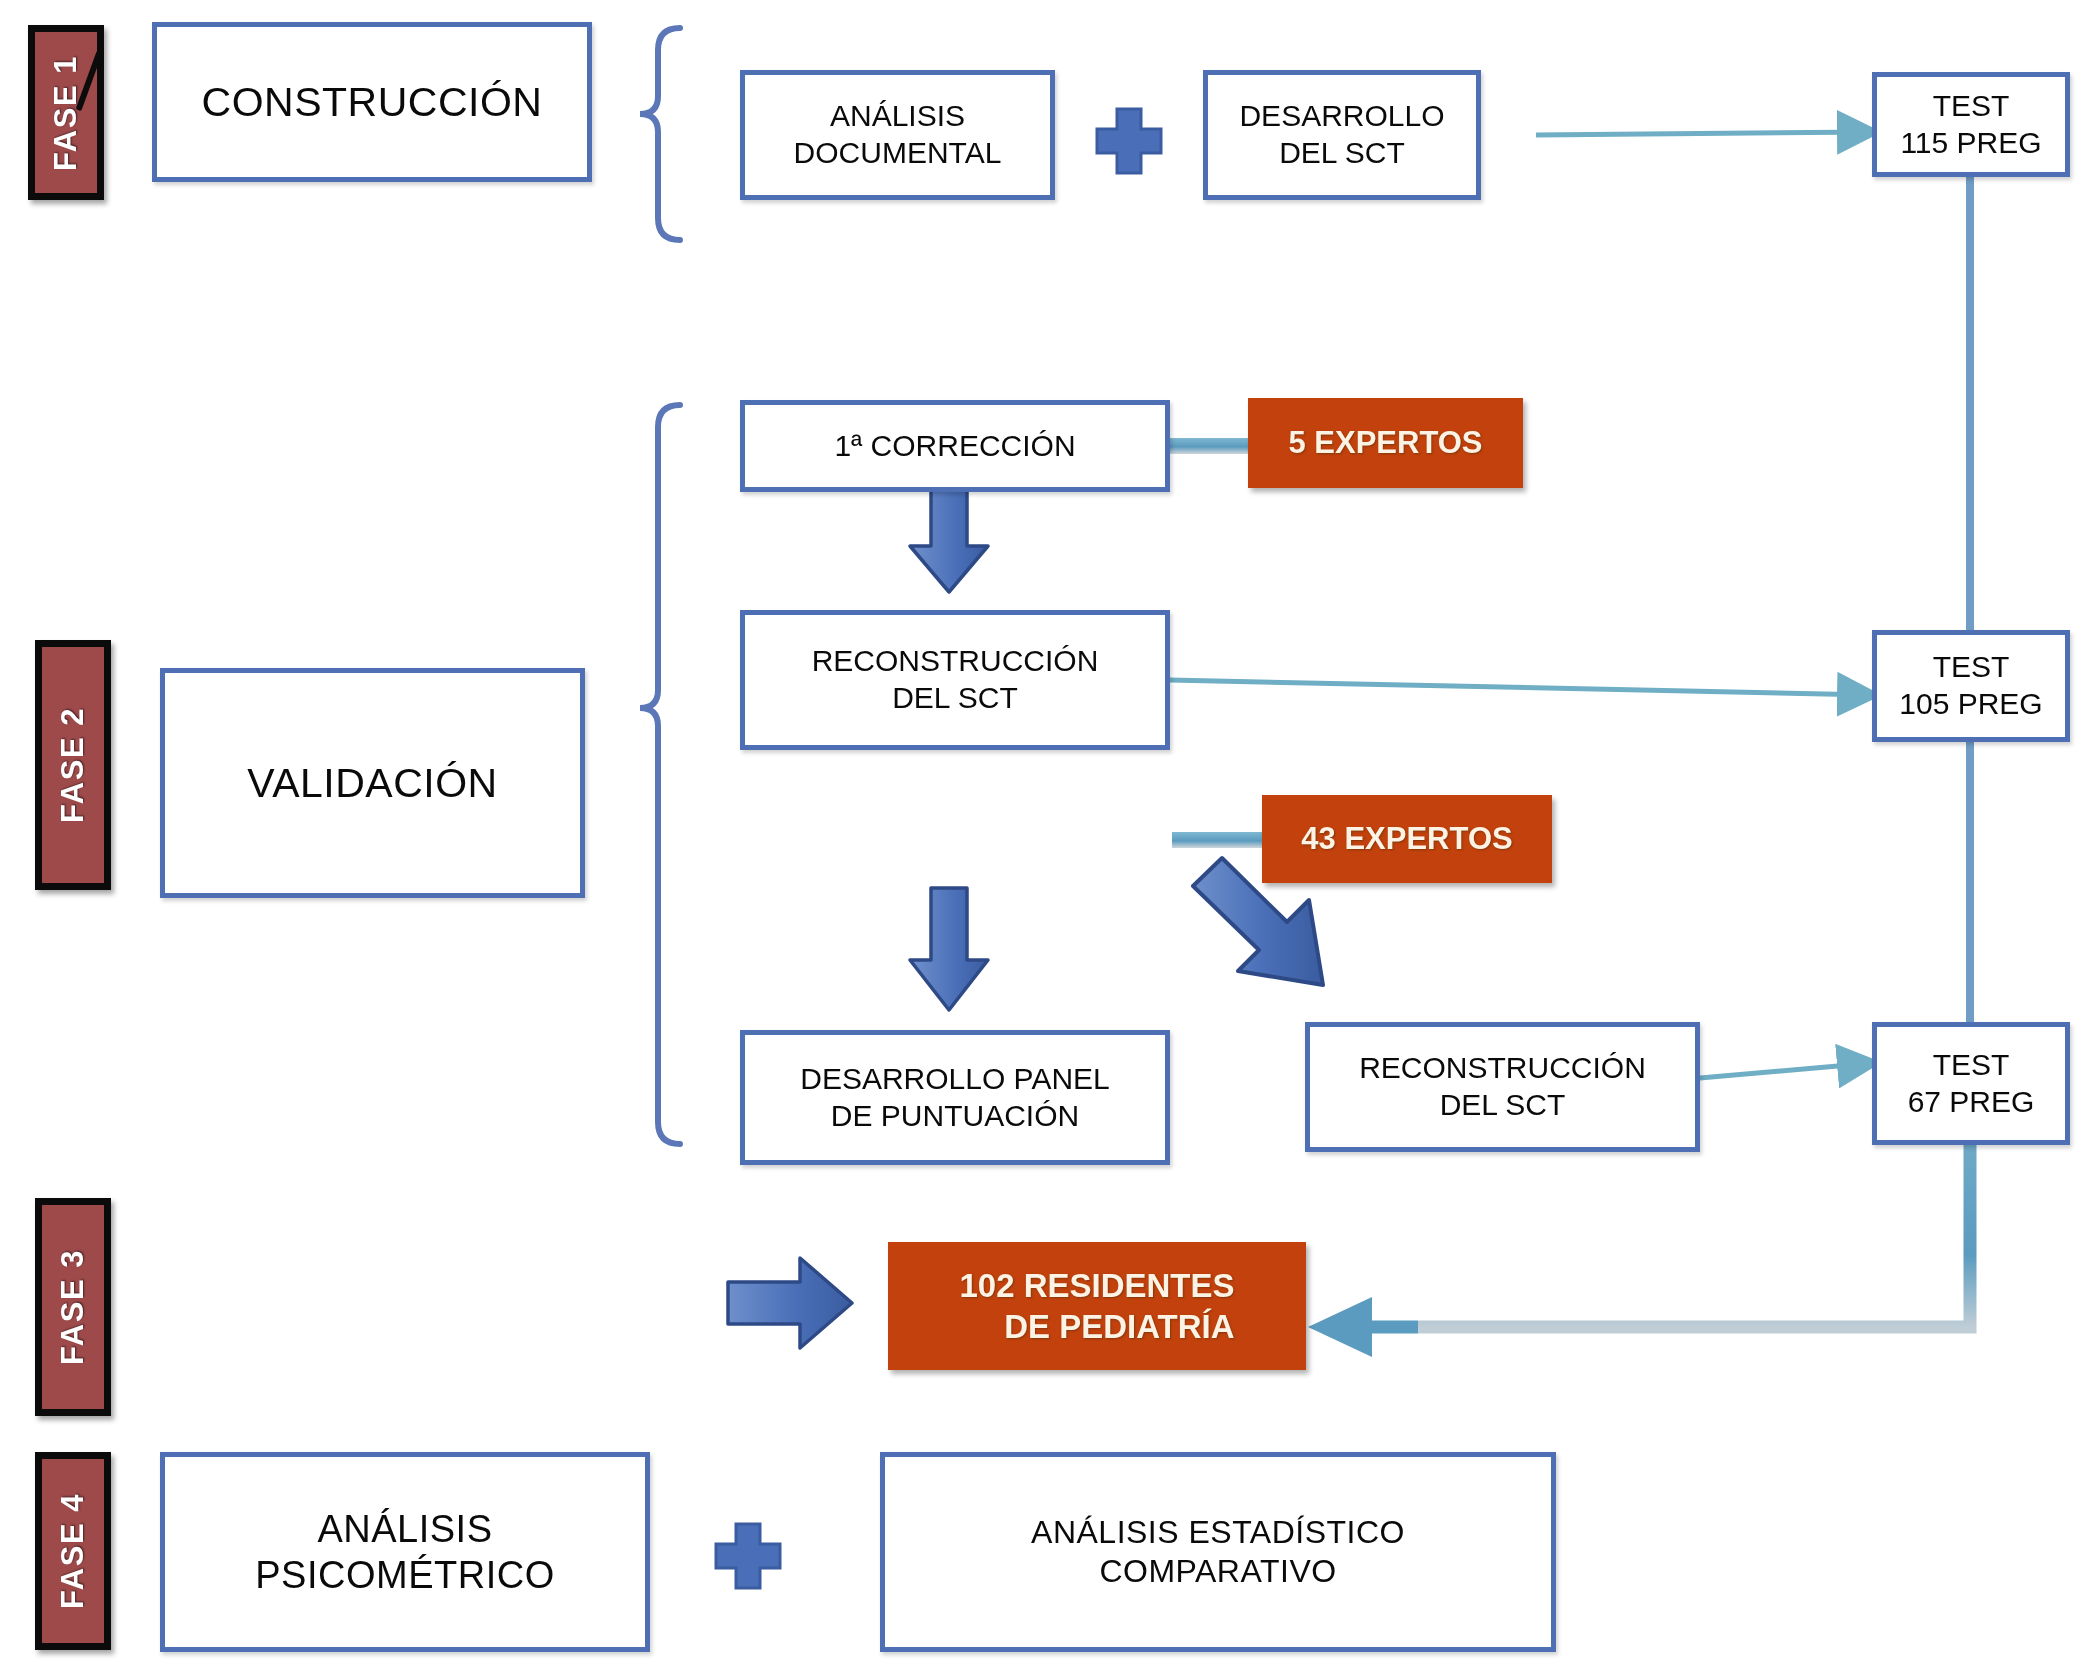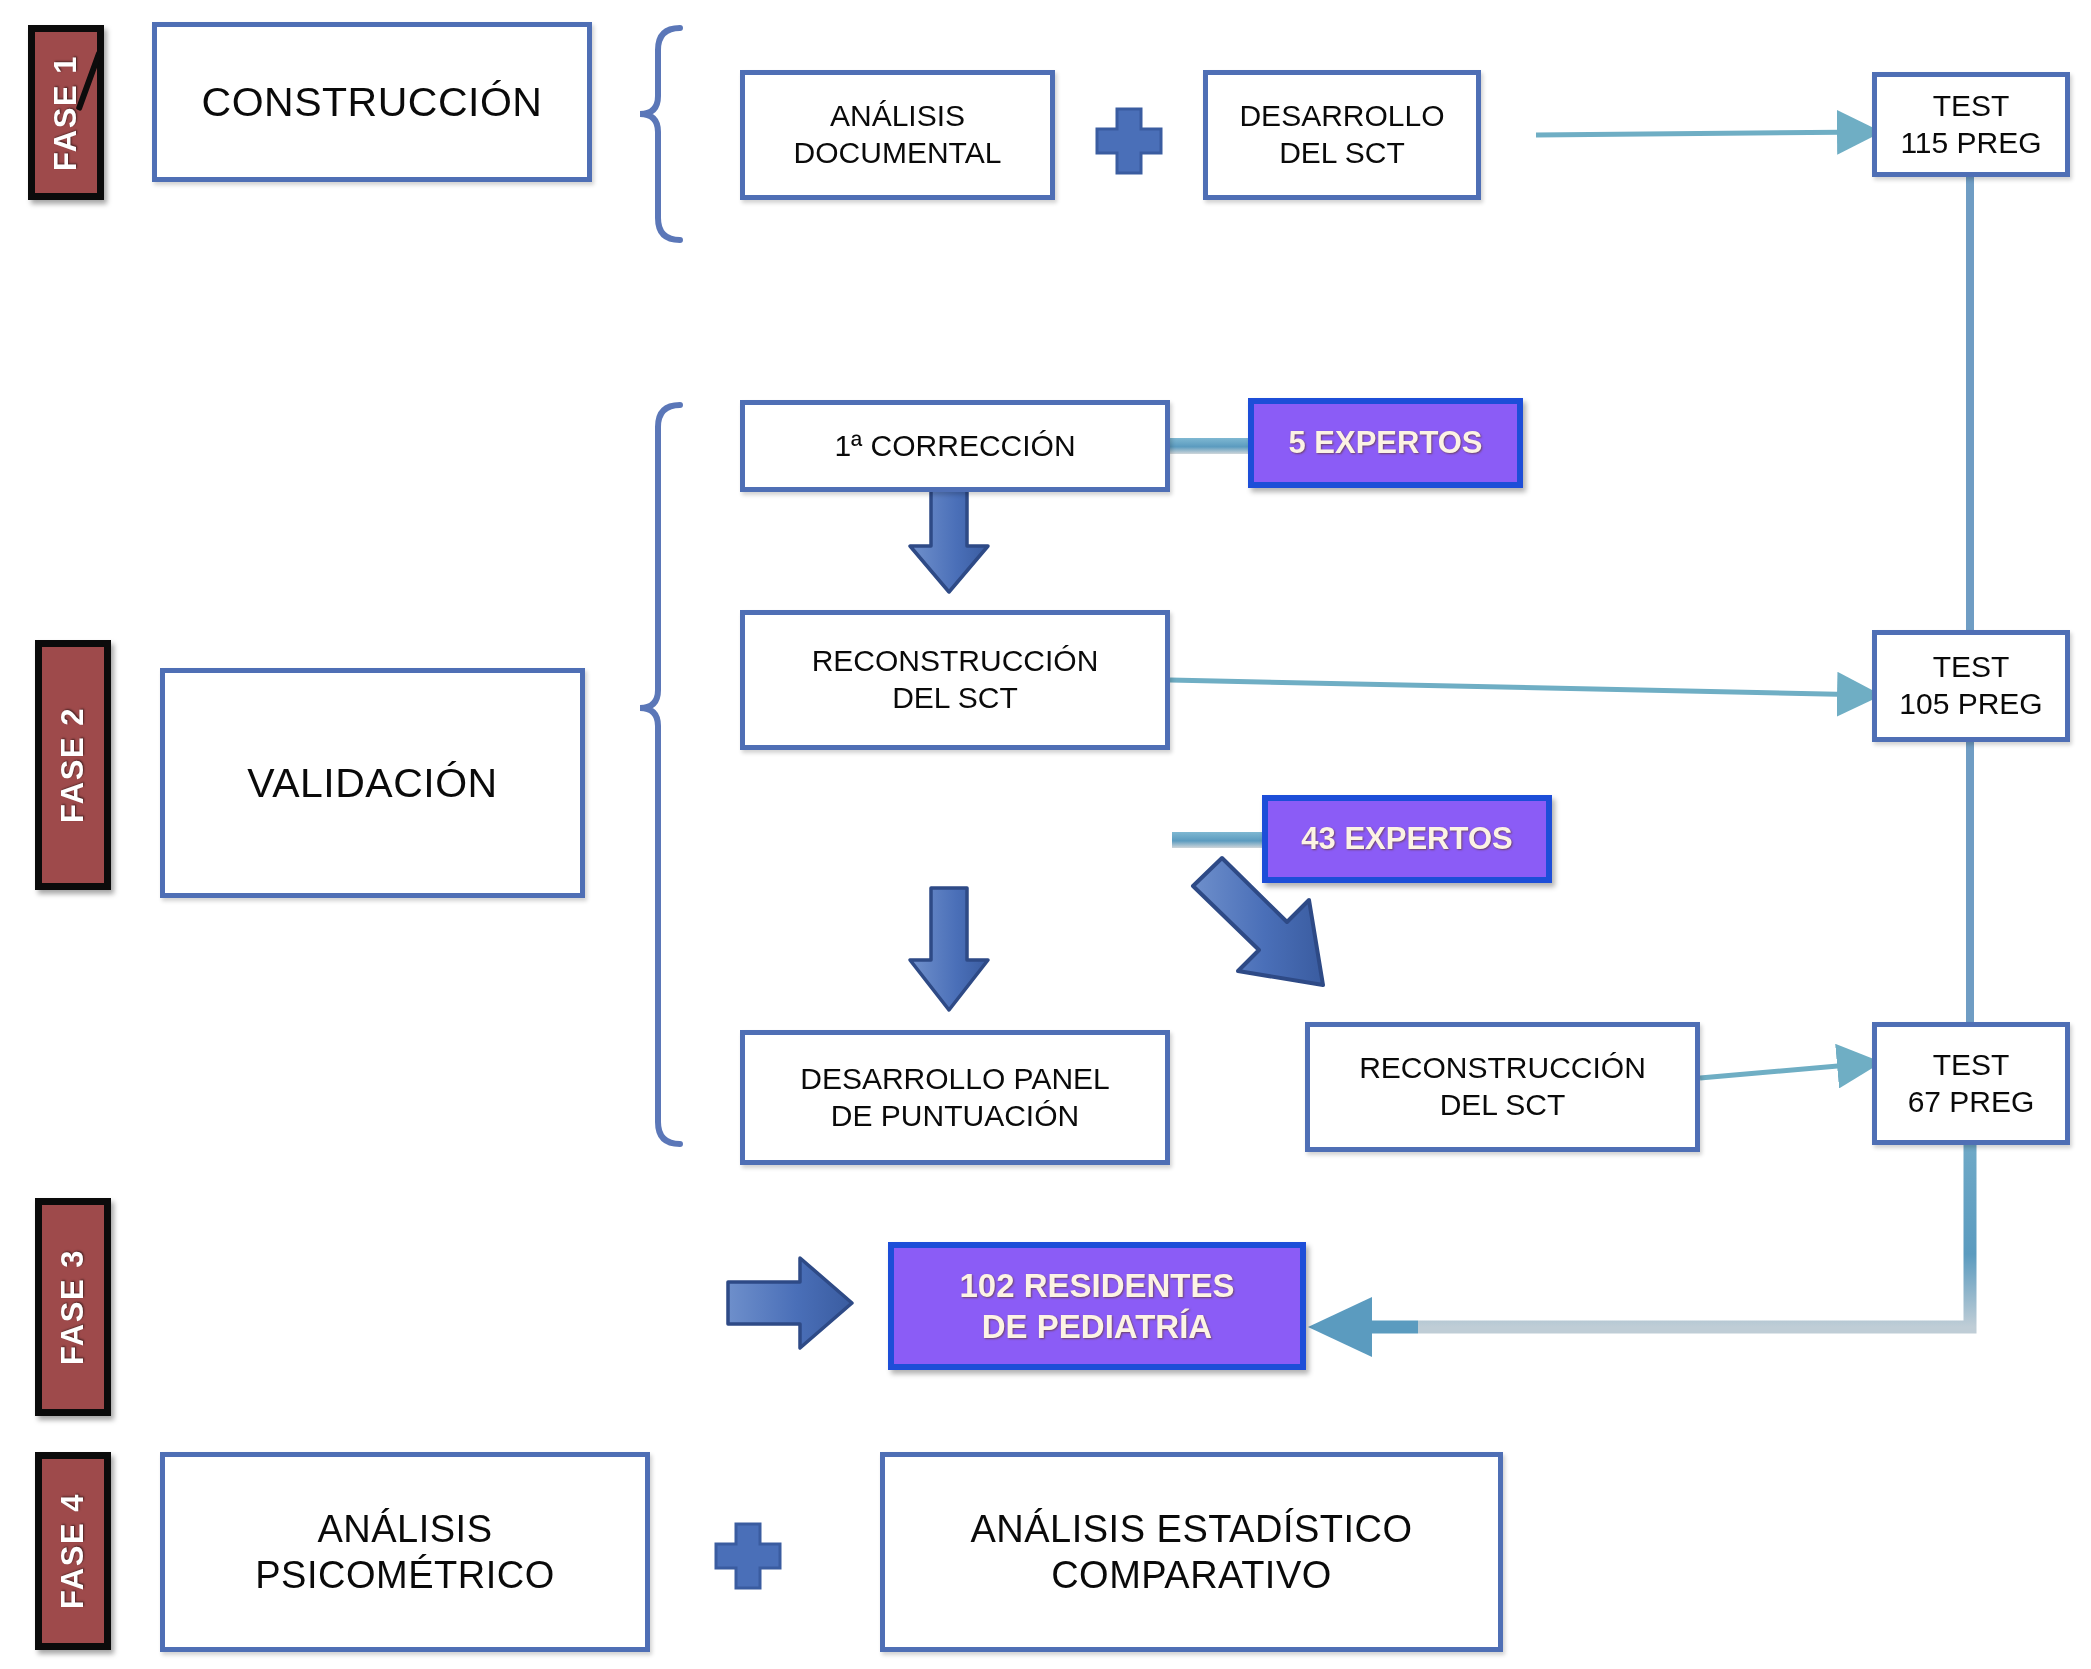--- a/index.html
+++ b/index.html
@@ -59,27 +59,27 @@
     font-weight: normal;
     line-height: 1.22;
     box-shadow: 2px 3px 4px rgba(0,0,0,0.18);
   }
   .bbox.big   { font-size: 41px; letter-spacing: 0.5px; }
   .bbox.mid   { font-size: 30px; }
 
   
   .obox {
     position: absolute;
-    background: #8b5cf6;
-    border: 6px solid #1d4ed8;
+    background: #c2410c;
+    border: 6px solid #c2410c;
     box-sizing: border-box;
     display: flex;
     align-items: center;
     justify-content: center;
-    text-align: center;
+    text-align: right;
     color: #FCF3E4;
     font-weight: bold;
     line-height: 1.25;
     font-size: 31px;
     text-shadow: 1px 1px 2px rgba(90,50,10,0.6);
     box-shadow: 3px 4px 5px rgba(0,0,0,0.3);
   }
 
   
   #wires { position: absolute; left: 0; top: 0; width: 2091px; height: 1669px; }
@@ -287,20 +287,20 @@
     <span>
       <span>ANÁLISIS</span><br>
       <span>PSICOMÉTRICO</span>
     </span>
   </div>
 
   <svg class="plus-icon" style="left:712px; top:1520px;" width="72" height="72" viewBox="0 0 72 72">
     <path d="M24,4 L48,4 L48,24 L68,24 L68,48 L48,48 L48,68 L24,68 L24,48 L4,48 L4,24 L24,24 Z" fill="#4A6FB8" stroke="#3A5CA0" stroke-width="3"></path>
   </svg>
 
-  <div class="bbox big" style="left:880px; top:1452px; width:623px; height:200px; font-size:38px;">
+  <div class="bbox big" style="left:880px; top:1452px; width:676px; height:200px; font-size:32px;">
     <span>
       <span>ANÁLISIS ESTADÍSTICO</span><br>
       <span>COMPARATIVO</span>
     </span>
   </div>
 
 </div>
 
 </body></html>

